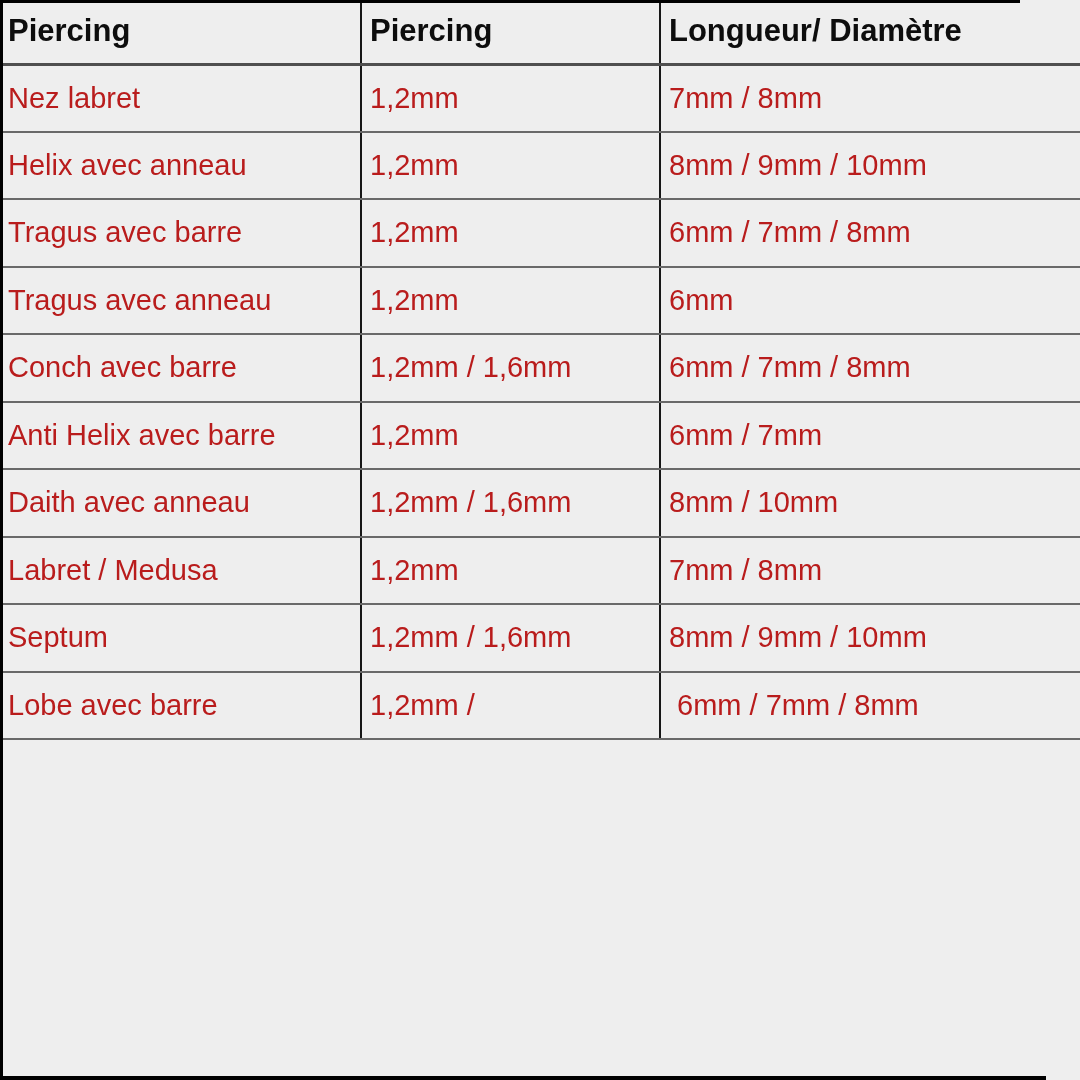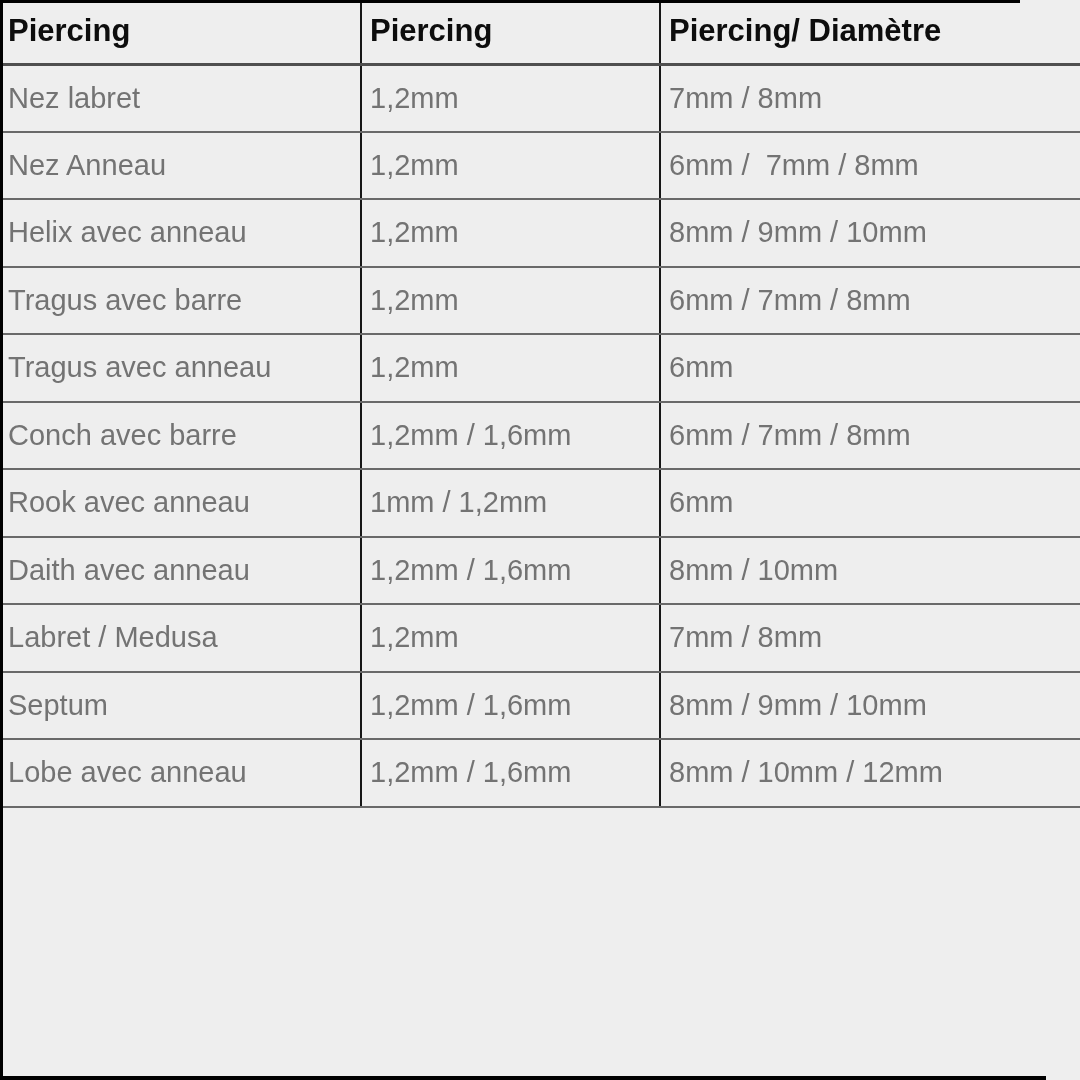--- a/index.html
+++ b/index.html
@@ -37,21 +37,21 @@
 
   th {
     font-size: 31px;
     font-weight: bold;
     color: #0d0d0d;
     border-bottom: 3px solid #4f4f4f;
   }
   td {
     font-size: 29px;
     font-weight: normal;
-    color: #737373;
+    color: #b91c1c;
     border-bottom: 2px solid #696969;
   }
   th:nth-child(1), td:nth-child(1),
   th:nth-child(2), td:nth-child(2) {
     border-right: 2px solid #161616;
   }
 
   
   .border-left {
     position: absolute;
@@ -79,33 +79,28 @@
   <table class="size-table">
     <colgroup>
       <col class="c1">
         <col class="c2">
         <col class="c3">
     </colgroup>
     <thead>
       <tr id="header-row">
           <th>Piercing</th>
           <th>Piercing</th>
-          <th>Piercing/ Diamètre</th>
+          <th>Longueur/ Diamètre</th>
         </tr>
     </thead>
     <tbody id="table-body">
         <tr>
           <td>Nez labret</td>
           <td>1,2mm</td>
           <td>7mm / 8mm</td>
-        </tr>
-        <tr>
-          <td>Nez Anneau</td>
-          <td>1,2mm</td>
-          <td>6mm /  7mm / 8mm</td>
         </tr>
         <tr>
           <td>Helix avec anneau</td>
           <td>1,2mm</td>
           <td>8mm / 9mm / 10mm</td>
         </tr>
         <tr>
           <td>Tragus avec barre</td>
           <td>1,2mm</td>
           <td>6mm / 7mm / 8mm</td>
@@ -114,42 +109,42 @@
           <td>Tragus avec anneau</td>
           <td>1,2mm</td>
           <td>6mm</td>
         </tr>
         <tr>
           <td>Conch avec barre</td>
           <td>1,2mm / 1,6mm</td>
           <td>6mm / 7mm / 8mm</td>
         </tr>
         <tr>
-          <td>Rook avec anneau</td>
-          <td>1mm / 1,2mm</td>
-          <td>6mm</td>
+          <td>Anti Helix avec barre</td>
+          <td>1,2mm</td>
+          <td>6mm / 7mm</td>
         </tr>
         <tr>
           <td>Daith avec anneau</td>
           <td>1,2mm / 1,6mm</td>
           <td>8mm / 10mm</td>
         </tr>
         <tr>
           <td>Labret / Medusa</td>
           <td>1,2mm</td>
           <td>7mm / 8mm</td>
         </tr>
         <tr>
           <td>Septum</td>
           <td>1,2mm / 1,6mm</td>
           <td>8mm / 9mm / 10mm</td>
         </tr>
         <tr>
-          <td>Lobe avec anneau</td>
-          <td>1,2mm / 1,6mm</td>
-          <td>8mm / 10mm / 12mm</td>
+          <td>Lobe avec barre</td>
+          <td>1,2mm / </td>
+          <td> 6mm / 7mm / 8mm</td>
         </tr>
       </tbody>
   </table>
   <div class="border-top"></div>
   <div class="border-left"></div>
   <div class="border-bottom"></div>
 </div>
 
 </body></html>

